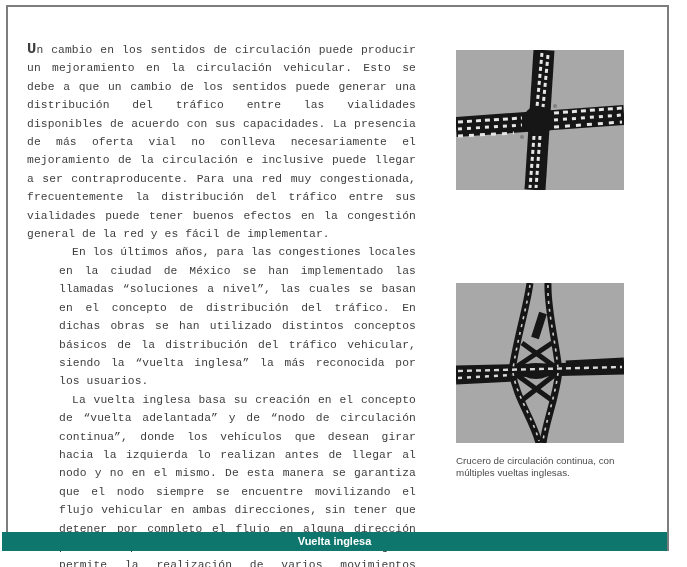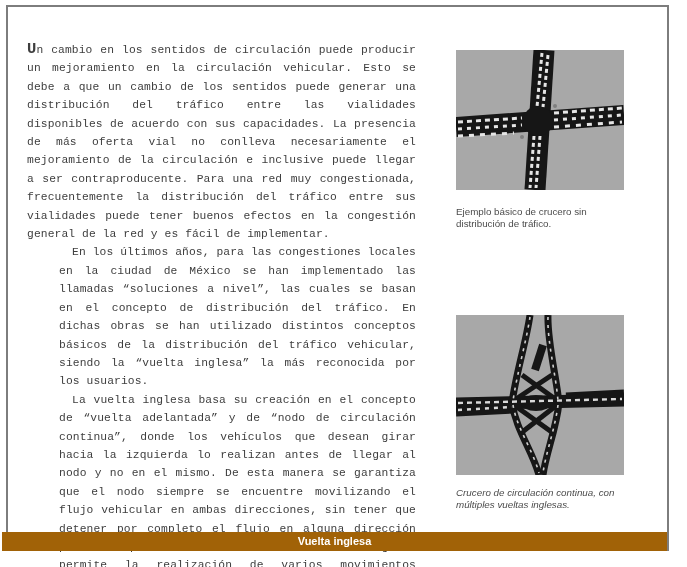--- a/index.html
+++ b/index.html
@@ -14,30 +14,30 @@
   .article-text{
     position:absolute;left:27px;top:41px;width:389px;
     font-size:11.3px;line-height:18.4px;color:#3e3e3e;
     text-align:justify;letter-spacing:0.1px;
   }
   .article-text p{margin:0;font-family:Liberation Mono, monospace;}
   .article-text p.indented{text-indent:13px;margin-left:32px;}
   .lead-initial{font-size:15.5px;font-weight:bold;line-height:1;}
   .figure-block{position:absolute;left:456px;width:178px;}
   .figure-block.fig1{top:50px;}
-  .figure-block.fig2{top:315px;font-style:italic;}
+  .figure-block.fig2{top:283px;}
   .figure-image{display:block;}
   .figure-caption{
     margin-top:16px;font-size:9.8px;line-height:11.8px;color:#4c4c4c;
     text-align:left;
   }
   .figure-block.fig2 .figure-caption{margin-top:12px;}
   .footer-bar{
     position:absolute;left:2px;top:532px;width:665px;height:19px;
-    background:#a16207;color:#ffffff;text-align:center;
+    background:#0f766e;color:#ffffff;text-align:center;
     font-size:11px;font-weight:bold;line-height:19px;z-index:5;
   }
 </style>
 </head>
 <body>
 
 <div class="page-frame"></div>
 
 <div class="article-text">
   <p><span class="lead-initial">U</span><span>n cambio en los sentidos de circulación puede producir un mejoramiento en la circulación vehicular. Esto se debe a que un cambio de los sentidos puede generar una distribución del tráfico entre las vialidades disponibles de acuerdo con sus capacidades. La presencia de más oferta vial no conlleva necesariamente el mejoramiento de la circulación e inclusive puede llegar a ser contraproducente. Para una red muy congestionada, frecuentemente la distribución del tráfico entre sus vialidades puede tener buenos efectos en la congestión general de la red y es fácil de implementar.</span></p>
@@ -63,21 +63,20 @@
     <line x1="2" y1="79" x2="66" y2="75" stroke="#e6e6e6" stroke-width="3" stroke-dasharray="4 5"></line>
     <line x1="2" y1="86" x2="58" y2="83" stroke="#e6e6e6" stroke-width="3" stroke-dasharray="5 6"></line>
 
     <line x1="98" y1="63" x2="166" y2="58" stroke="#e6e6e6" stroke-width="3" stroke-dasharray="5 4"></line>
     <line x1="98" y1="70" x2="166" y2="65" stroke="#e6e6e6" stroke-width="3" stroke-dasharray="4 5"></line>
     <line x1="98" y1="77" x2="166" y2="72" stroke="#e6e6e6" stroke-width="3" stroke-dasharray="5 6"></line>
 
     <circle cx="99" cy="56" r="2" fill="#7f7f7f"></circle>
     <circle cx="66" cy="87" r="2" fill="#7f7f7f"></circle>
   </svg>
-  <div class="figure-caption">Ejemplo básico de crucero sin distribución de tráfico.</div>
 </div>
 
 <div class="figure-block fig2">
   <svg class="figure-image" width="168" height="160" viewBox="0 0 168 160" xmlns="http://www.w3.org/2000/svg">
     <rect x="0" y="0" width="168" height="160" fill="#a8a8a8"></rect>
 
     <line x1="0" y1="89" x2="168" y2="85" stroke="#161616" stroke-width="13"></line>
     <line x1="0" y1="97" x2="58" y2="94" stroke="#161616" stroke-width="9"></line>
     <line x1="110" y1="82" x2="168" y2="79" stroke="#161616" stroke-width="9"></line>
 

